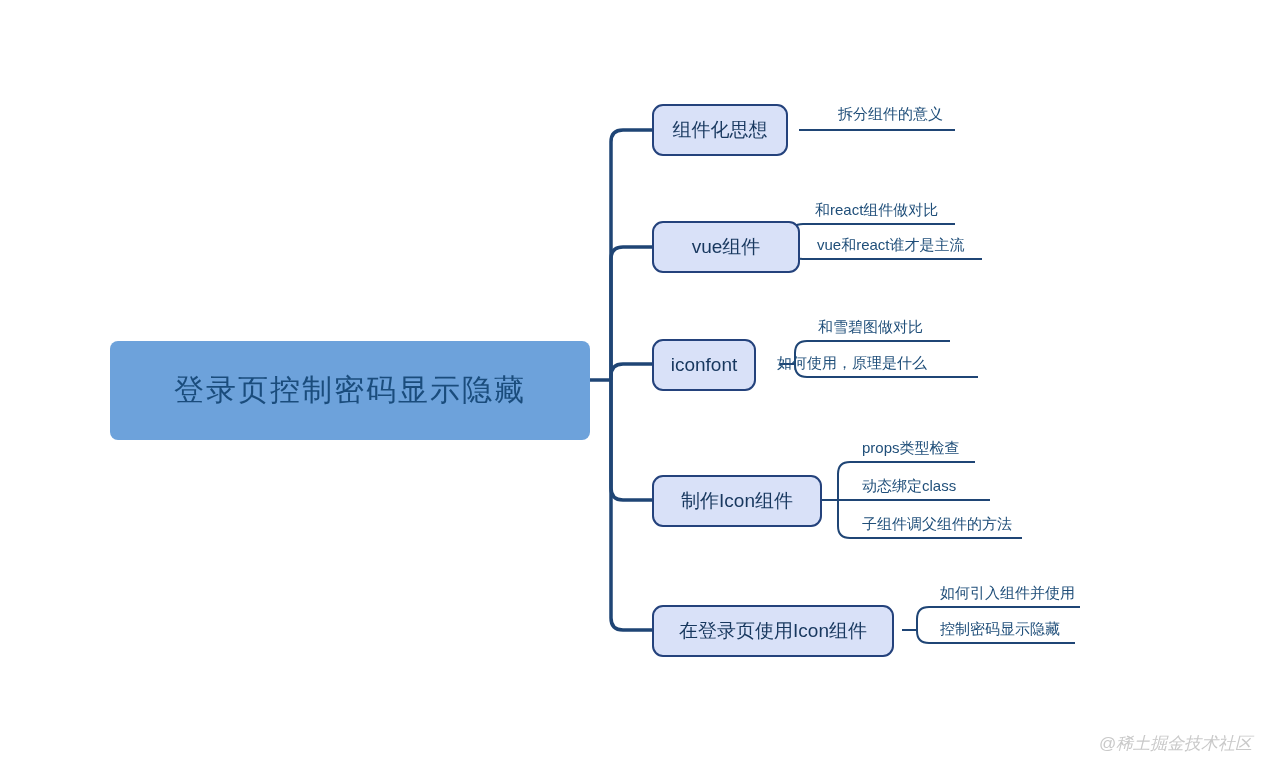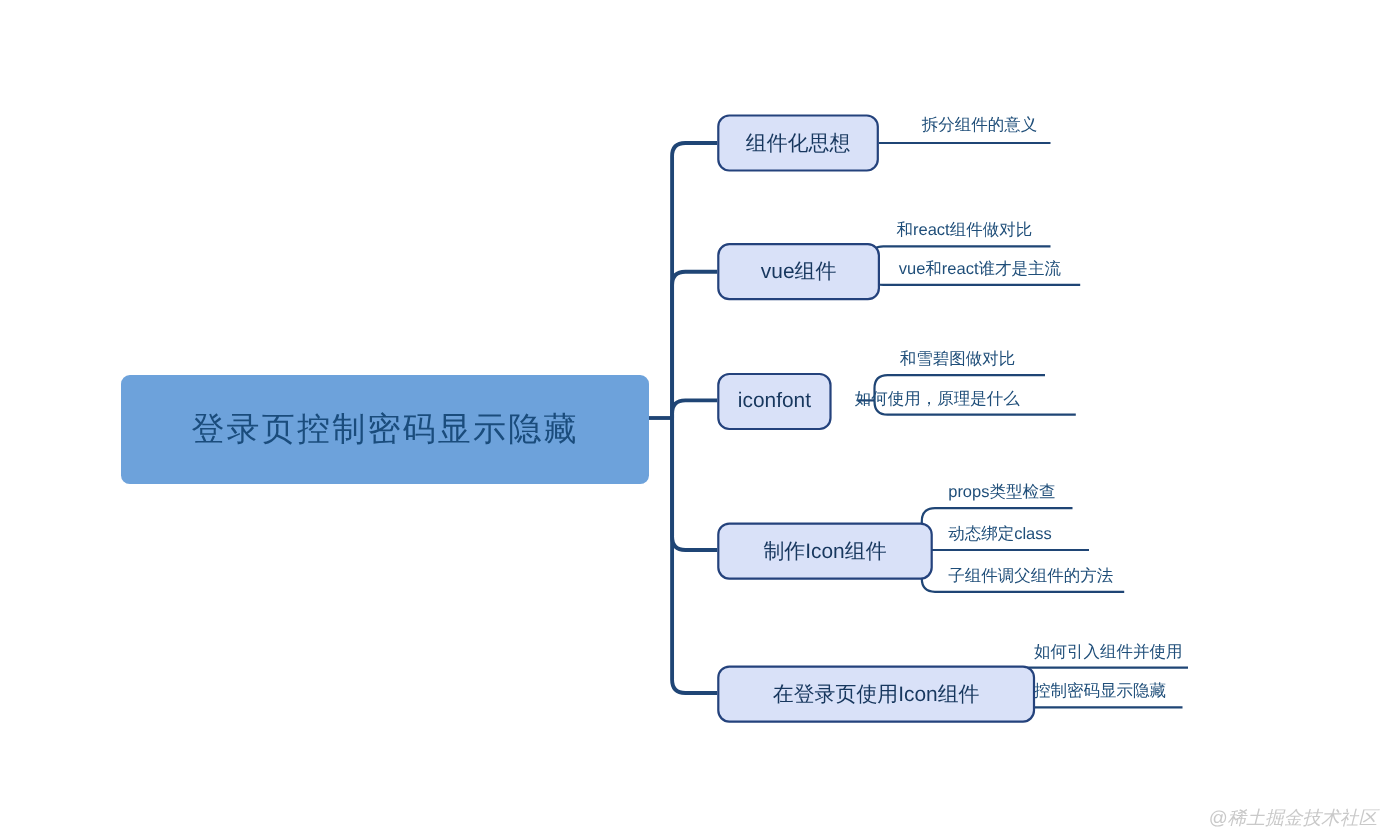--- a/index.html
+++ b/index.html
@@ -40,25 +40,25 @@
     background: #D9E1F8;
     border: 2px solid #24427C;
     border-radius: 11px;
     display: flex;
     align-items: center;
     justify-content: center;
     font-size: 19px;
     color: #17375E;
     box-sizing: border-box;
   }
-  .branch-1 { left: 652px; top: 104px; width: 147px; }
+  .branch-1 { left: 652px; top: 104px; width: 136px; }
   .branch-2 { left: 652px; top: 221px; width: 148px; }
   .branch-3 { left: 652px; top: 339px; width: 104px; }
-  .branch-4 { left: 652px; top: 475px; width: 196px; }
-  .branch-5 { left: 652px; top: 605px; width: 289px; }
+  .branch-4 { left: 652px; top: 475px; width: 170px; }
+  .branch-5 { left: 652px; top: 605px; width: 242px; }
   .leaf {
     position: absolute;
     font-size: 15px;
     line-height: 20px;
     color: #1F4E79;
     white-space: nowrap;
   }
   .leaf-1-0 { left: 838px; top: 104px; }
   .leaf-2-0 { left: 815px; top: 200px; }
   .leaf-2-1 { left: 817px; top: 235px; }

